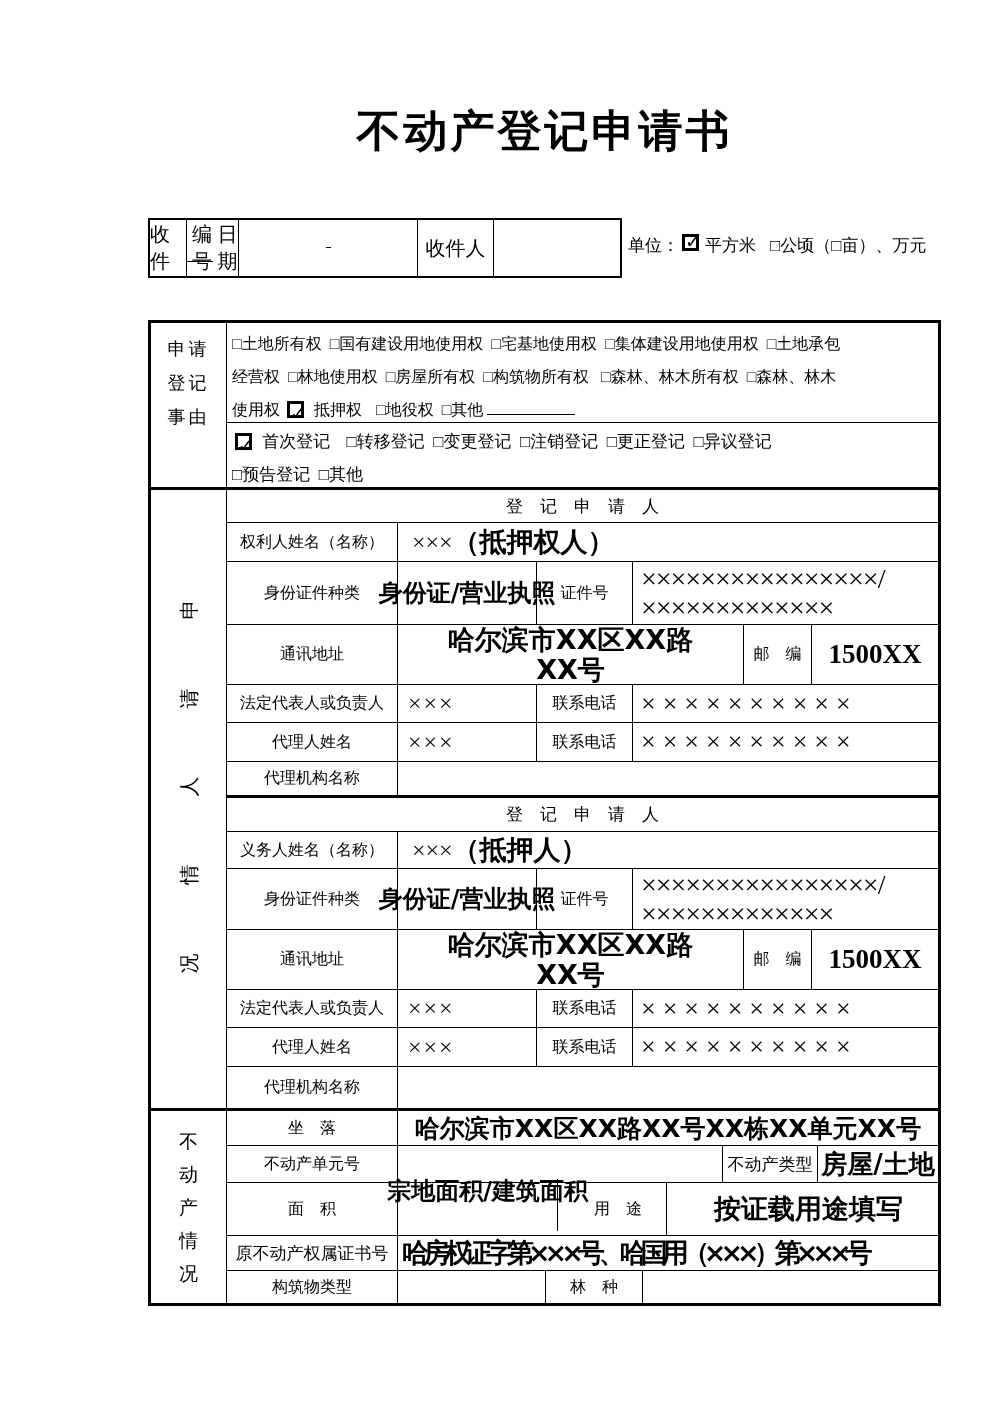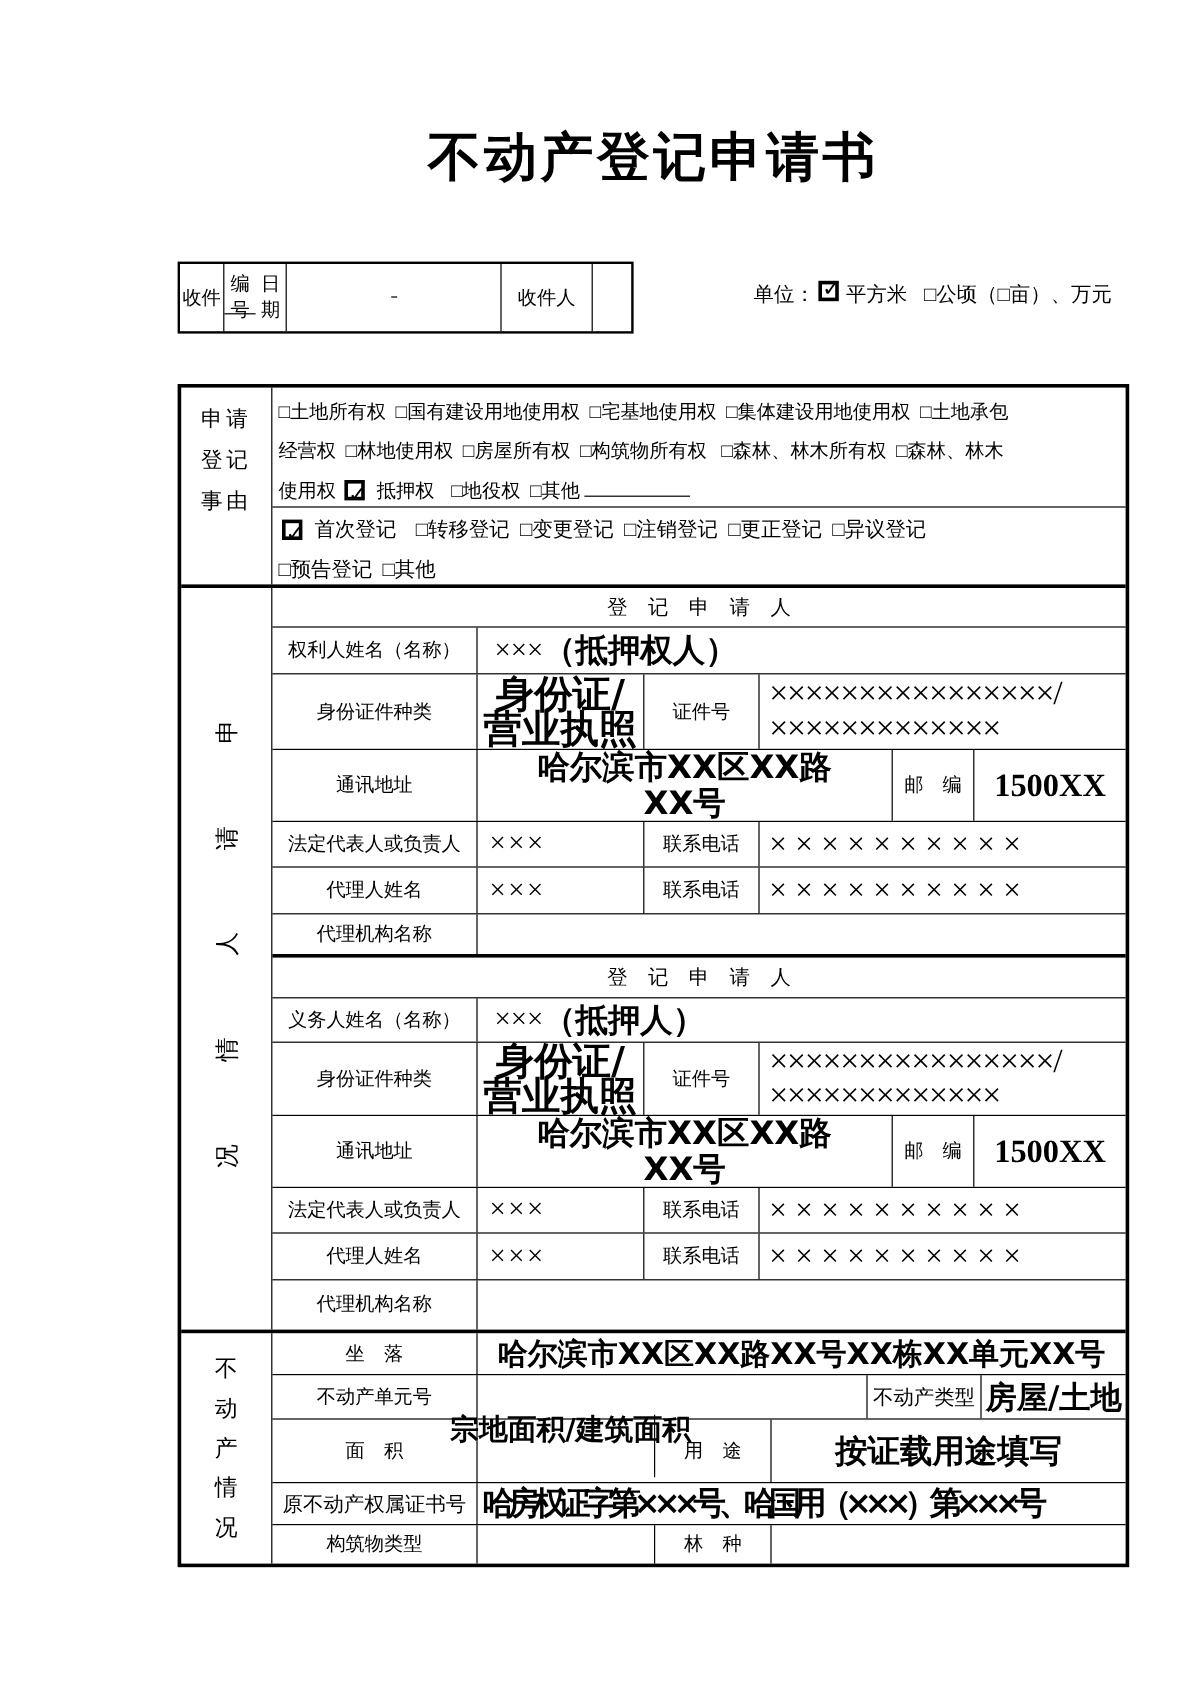--- a/index.html
+++ b/index.html
@@ -5,22 +5,22 @@
   * { box-sizing: border-box; margin: 0; padding: 0; }
   html,body { background:#fff; }
   body { width:993px; height:1404px; position:relative; color:#000;
          font-family:"Liberation Serif","DejaVu Serif",serif; }
   .page { position:absolute; inset:0; width:993px; height:1404px; background:#fff; }
 
   .title { position:absolute; top:102px; left:148px; width:793px; text-align:center;
            font-size:44px; font-weight:bold; letter-spacing:3px; }
 
   
-  .receipt { position:absolute; left:148px; top:218px; width:380px; height:60px;
-             border:2px solid #000; display:flex; font-size:16px; }
+  .receipt { position:absolute; left:148px; top:218px; width:474px; height:60px;
+             border:2px solid #000; display:flex; font-size:20px; }
   .rc { border-right:1px solid #000; display:flex; align-items:center; justify-content:center; }
   .rc:last-child { border-right:none; }
   .rc-receive { width:37px; }
   .rc-kv { width:52px; display:flex; }
   .rc-val { width:179px; display:flex; flex-direction:column; }
   .rc-half { height:50%; display:flex; align-items:center; padding-left:5px; }
   .rc-half.top { border-bottom:1px solid #000; }
   .rc-receiver { width:76px; }
   .rc-last { flex:1; }
 
@@ -78,21 +78,21 @@
   .up-side { display:flex; flex-direction:column; align-items:center;
              justify-content:center; font-size:19px; }
   .up-side span { line-height:33px; }
 
   .hdr { font-size:17px; justify-content:center; }
 
   .bv { font-family:"DejaVu Sans","Liberation Sans",sans-serif; font-weight:bold; }
   .xv { font-size:24px; letter-spacing:2px; justify-content:flex-start; padding-left:10px; }
   .name-val { justify-content:flex-start; padding-left:14px; font-size:24px; }
   .name-val .paren { font-size:27px; }
-  .idtype { flex-direction:column; font-size:32px; line-height:29px; white-space:nowrap; }
+  .idtype { font-size:24px; line-height:29px; white-space:nowrap; }
   .idno { flex-direction:column; align-items:flex-start; justify-content:center;
           padding-left:8px; font-size:28px; letter-spacing:-1px; line-height:29px;
           white-space:nowrap; }
   .addr-val { flex-direction:column; font-size:27px; line-height:30px; white-space:nowrap; }
   .post-val { font-size:27px; font-weight:bold; }
   .phone { font-size:26px; letter-spacing:7px; justify-content:flex-start;
            padding-left:8px; white-space:nowrap; }
   .loc-val { font-size:25px; white-space:nowrap; }
   .type-val { font-size:26px; white-space:nowrap; }
   .area-val { align-items:flex-start; padding-left:8px;
@@ -284,21 +284,21 @@
         <div class="row" style="height:35px;">
           <div class="cell w-lab2 lab">坐　落</div>
           <div class="cell grow loc-val bv">哈尔滨市XX区XX路XX号XX栋XX单元XX号</div>
         </div>
         <div class="row" style="height:37px;">
           <div class="cell w-lab2 lab">不动产单元号</div>
           <div class="cell w-unitno"></div>
           <div class="cell w-typelab small-lab">不动产类型</div>
           <div class="cell grow type-val bv">房屋/土地</div>
         </div>
-        <div class="row" style="height:53px;">
+        <div class="row" style="height:53px;gap:12px;">
           <div class="cell w-lab2 lab">面　积</div>
           <div class="cell w-areaval area-val bv">
             <div>宗地面积/</div>
             <div>建筑面积</div>
           </div>
           <div class="cell w-uselab lab">用　途</div>
           <div class="cell grow use-val bv">按证载用途填写</div>
         </div>
         <div class="row" style="height:35px;">
           <div class="cell w-lab2 small-lab">原不动产权属证书号</div>

